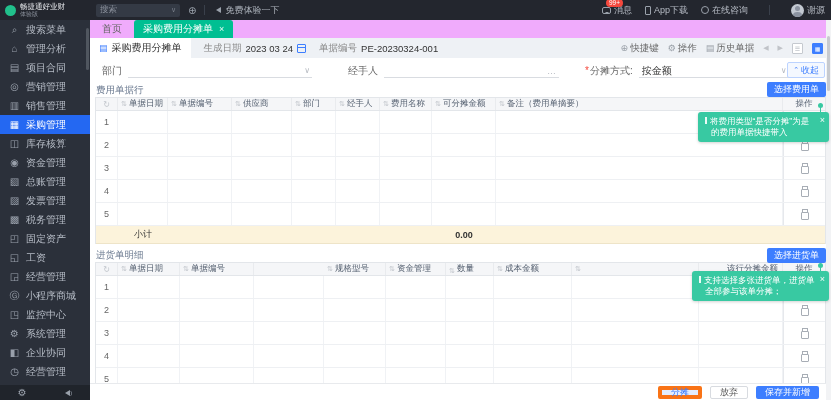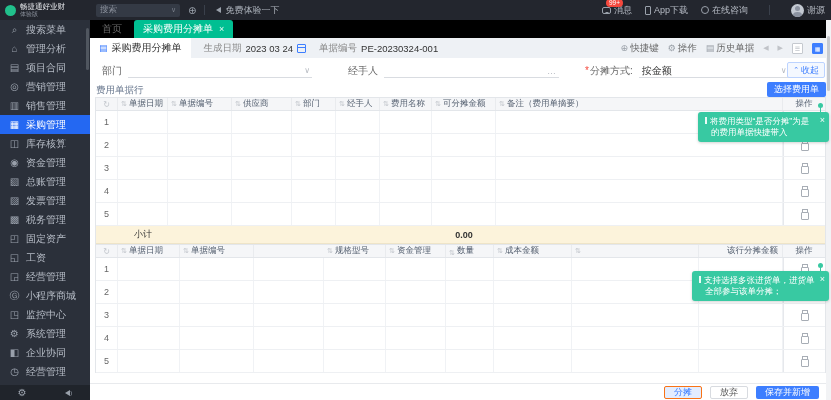--- a/index.html
+++ b/index.html
@@ -36,21 +36,21 @@
   .sidebar{position:absolute;left:0;top:20px;width:90px;height:365px;background:#2b303a;z-index:30;overflow:hidden;}
   .side-item{height:19px;display:flex;align-items:center;gap:6px;padding-left:9px;color:#b6bcc6;font-size:10px;cursor:pointer;white-space:nowrap;}
   .side-item .ic{width:11px;text-align:center;font-size:10px;color:#99a0ab;flex:0 0 11px;}
   .side-item.active{background:var(--sideactive);color:#fff;}
   .side-item.active .ic{color:#fff;}
   .side-scrollthumb{position:absolute;right:1px;top:8px;width:3px;height:42px;background:#50565f;border-radius:2px;}
   .side-footer{position:absolute;left:0;top:385px;width:90px;height:15px;background:#20242b;display:flex;align-items:center;justify-content:space-around;z-index:35;color:#9aa1ac;font-size:10px;}
 
   
   .main{position:absolute;left:90px;top:20px;width:741px;height:380px;background:#fff;}
-  .tabbar{height:18px;display:flex;align-items:flex-end;background:#000000;}
+  .tabbar{height:18px;display:flex;align-items:flex-end;background:#f0abfc;}
   .tab-home{font-size:10px;color:#666;padding:0 12px;line-height:18px;}
   .tab-active{height:18px;background:var(--green);color:#fff;font-size:10px;display:flex;align-items:center;gap:6px;padding:0 9px;border-radius:3px 3px 0 0;}
   .tab-active .x{font-size:9px;opacity:.9;}
 
   .docstrip{height:20px;background:#eef1f5;display:flex;align-items:center;font-size:9.5px;color:#888;position:relative;}
   .doc-tab{height:20px;background:#fff;display:flex;align-items:center;gap:4px;padding:0 9px;color:#333;font-size:10px;}
   .doc-ico{color:var(--blue);font-size:9px;}
   .meta{display:flex;align-items:center;margin-left:13px;gap:4px;}
   .meta .val{color:#333;}
   .cal{width:9px;height:9px;border:1px solid var(--blue);border-radius:1px;position:relative;}
@@ -99,21 +99,21 @@
   .tip .bar{display:inline-block;width:2px;height:7px;background:rgba(255,255,255,.9);margin-right:3px;}
   .tip .l2{padding-left:6px;}
   .tip1{left:698px;top:112px;width:131px;}
   .tip2{left:692px;top:271px;width:137px;}
   .dot{position:absolute;width:5px;height:5px;border-radius:50%;background:var(--tip);z-index:60;}
   .cline{position:absolute;width:1px;background:var(--tip);z-index:59;}
 
   
   .footerbar{position:absolute;left:0;bottom:0;width:741px;height:17px;background:#fff;border-top:1px solid #e8eaed;display:flex;align-items:center;justify-content:flex-end;gap:8px;padding-right:12px;z-index:50;}
   .btn{height:13px;font-size:9px;display:flex;align-items:center;padding:0 9px;border-radius:2px;cursor:pointer;}
-  .btn.ghost-blue{background:#e3edff;color:var(--blue);border:1px solid #f97316;}
+  .btn.ghost-blue{background:#e3edff;color:var(--blue);border:4px solid #f97316;}
   .btn.plain{background:#fff;border:1px solid #d8dbe0;color:#555;}
   .btn.primary{background:var(--blue);color:#fff;}
 
   
   .pg-scroll{position:absolute;right:0;top:20px;width:5px;height:380px;background:#f2f3f5;z-index:55;}
   .pg-thumb{position:absolute;top:16px;left:1px;width:3px;height:55px;background:#c7cacf;border-radius:2px;}
 </style>
 </head>
 <body>
 
@@ -425,20 +425,24 @@
         <div class="gc" style="width: 60px; flex: 0 0 60px;"></div>
         <div class="gc" style="width: 44px; flex: 0 0 44px;"></div>
         <div class="gc" style="width: 44px; flex: 0 0 44px;"></div>
         <div class="gc" style="width: 52px; flex: 0 0 52px;"></div>
         <div class="gc sub-val" style="width: 64px; flex: 0 0 64px;">0.00</div>
         <div class="gc" style="flex: 1 1 0%;"></div>
         <div class="gc last" style="width: 42px; flex: 0 0 42px;"></div>
       </div>
     </div>
 
+  <div class="seclabel s2">
+    <span>进货单明细</span>
+    <span class="selbtn">选择进货单</span>
+  </div>
   <div class="grid" id="grid2">
       <div class="ghead">
         <div class="hc center" style="width: 22px; flex: 0 0 22px;">
           <div class="sort" style="font-size: 8px;">↻</div>
         </div>
         <div class="hc" style="width: 62px; flex: 0 0 62px;">
           <div class="sort">⇅</div>
           <span>单据日期</span>
         </div>
         <div class="hc" style="width: 74px; flex: 0 0 74px;">

